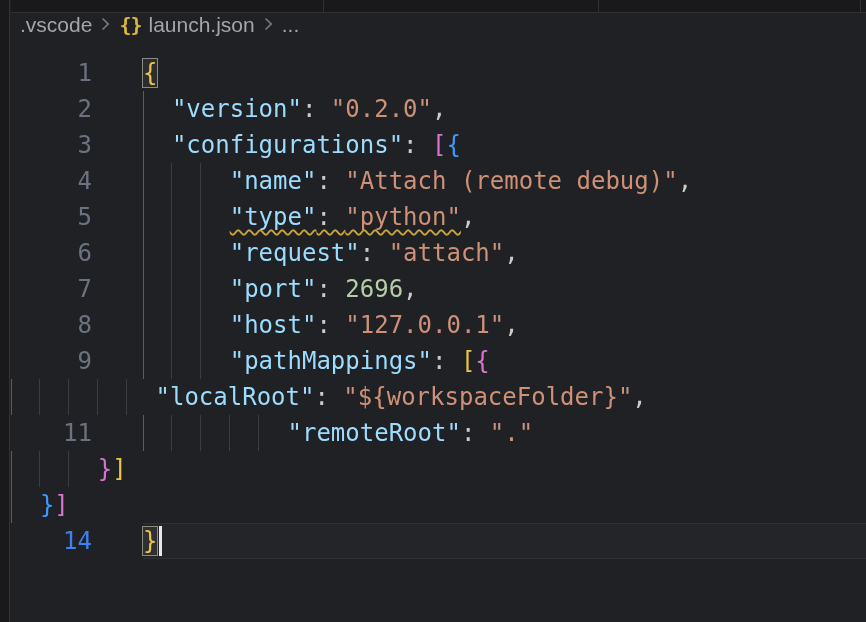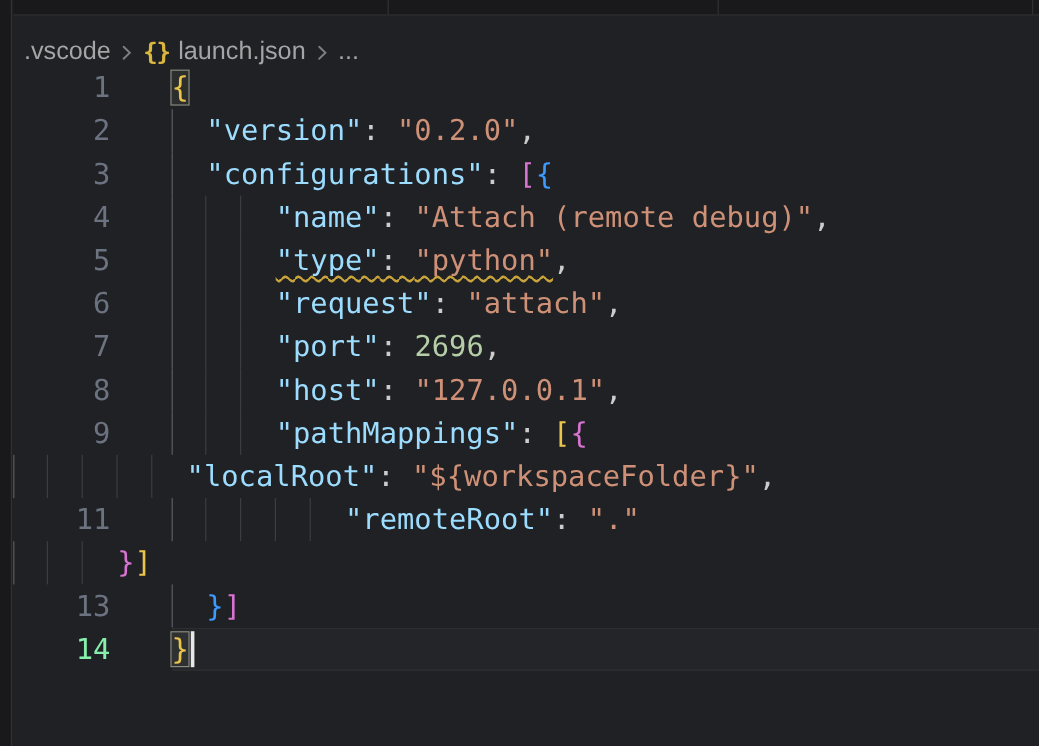--- a/index.html
+++ b/index.html
@@ -21,40 +21,40 @@
   
   .tab-strip {
     position:absolute; left:11px; right:0; top:0; height:13px;
     background:#19191b; border-bottom:1px solid #303134;
   }
   .tab-divider { position:absolute; top:0; height:12px; width:1px; background:#303134; }
 
   
   .breadcrumb {
     position:absolute; left:11px; right:0; top:13px; height:42px;
-    display:flex; align-items:flex-end; padding-left:9px;
+    display:flex; align-items:flex-start; padding-left:9px;
     font-family:"Liberation Sans", sans-serif;
     font-size:21px; color:#a4a5a6; gap:8px;
   }
   .bc-seg { cursor:pointer; }
   .bc-file { display:flex; align-items:center; gap:7px; cursor:pointer; }
   .chev { flex:0 0 auto; }
   .json-icon {
     font-family:"DejaVu Sans Mono", monospace;
     color:#dcb73f; font-size:20px; font-weight:bold; letter-spacing:-1px;
   }
 
   
   .code { position:absolute; left:11px; right:0; top:55px; bottom:0; }
   .row { display:flex; height:36px; line-height:36px; font-size:24px; }
   .gutter {
     width:132px; padding-right:51px; flex:0 0 auto;
     text-align:right; color:#6c7380; cursor:default;
   }
-  .row.active .gutter { color:#86efac; }
+  .row.active .gutter { color:#3b82f6; }
   .content { position:relative; flex:1; white-space:pre; color:#d4d4d4; }
   .row.active .content {
     background:#242529;
     box-shadow: inset 0 1px 0 #2f3034, inset 0 -1px 0 #2f3034;
   }
   .guide { position:absolute; top:0; bottom:0; width:1px; background:#3c3d42; }
   .guide.g0 { background:#5b5c61; left:0; }
 
   .tok.key { color:#9CDCFE; }
   .tok.str { color:#CE9178; }
@@ -149,21 +149,20 @@
         <div class="content"><span class="guide g0"></span><span class="guide" style="left: calc(2ch - 1px);"></span><span class="guide" style="left: calc(4ch - 1px);"></span><span class="guide" style="left: calc(6ch - 1px);"></span><span class="guide" style="left: calc(8ch - 1px);"></span><span class="tok ws">          </span><span class="tok key">"localRoot"</span><span class="tok pun">: </span><span class="tok str">"${workspaceFolder}"</span><span class="tok pun">,</span></div>
       </div>
       <div class="row">
         <div class="gutter">11</div>
         <div class="content"><span class="guide g0"></span><span class="guide" style="left: calc(2ch - 1px);"></span><span class="guide" style="left: calc(4ch - 1px);"></span><span class="guide" style="left: calc(6ch - 1px);"></span><span class="guide" style="left: calc(8ch - 1px);"></span><span class="tok ws">          </span><span class="tok key">"remoteRoot"</span><span class="tok pun">: </span><span class="tok str">"."</span></div>
       </div>
       <div class="row">
         <div class="content"><span class="guide g0"></span><span class="guide" style="left: calc(2ch - 1px);"></span><span class="guide" style="left: calc(4ch - 1px);"></span><span class="tok ws">      </span><span class="tok b2">}</span><span class="tok b1">]</span></div>
       </div>
       <div class="row">
-        <div class="gutter">13</div>
         <div class="content"><span class="guide g0"></span><span class="tok ws">  </span><span class="tok b3">}</span><span class="tok b2">]</span></div>
       </div>
       <div class="row active">
         <div class="gutter">14</div>
         <div class="content"><span class="tok b1 match">}</span><span class="cursor" style="left: calc(1ch + 2px);"></span></div>
       </div>
     </div>
 
 </div>
 

